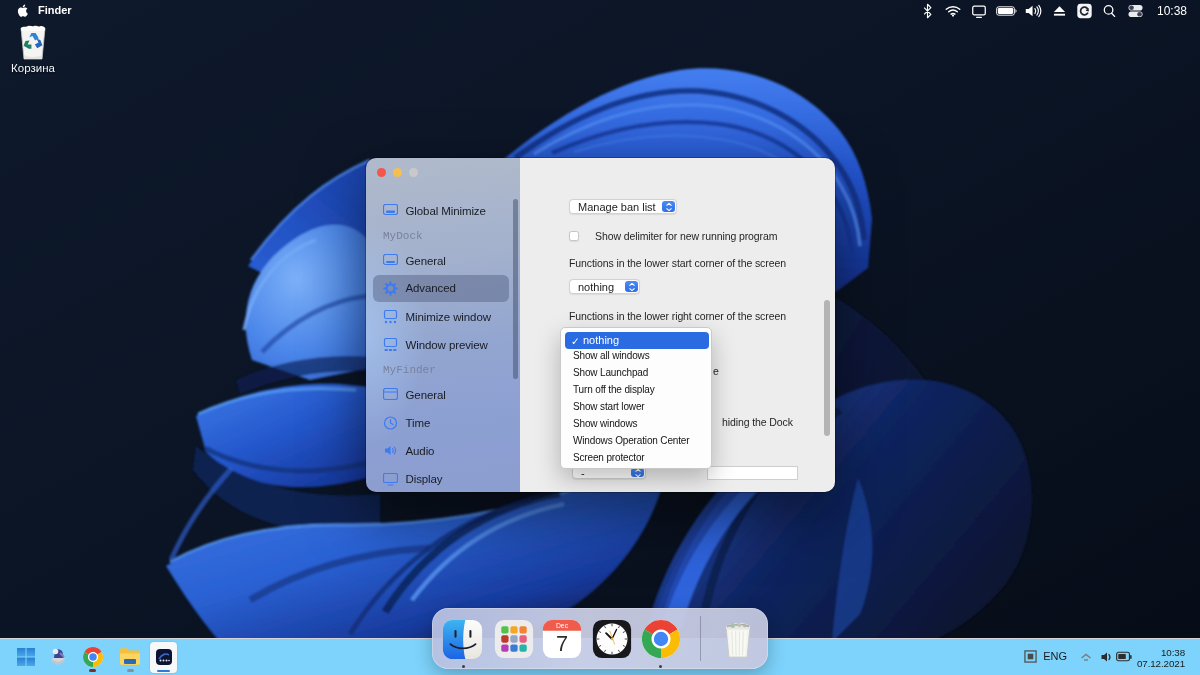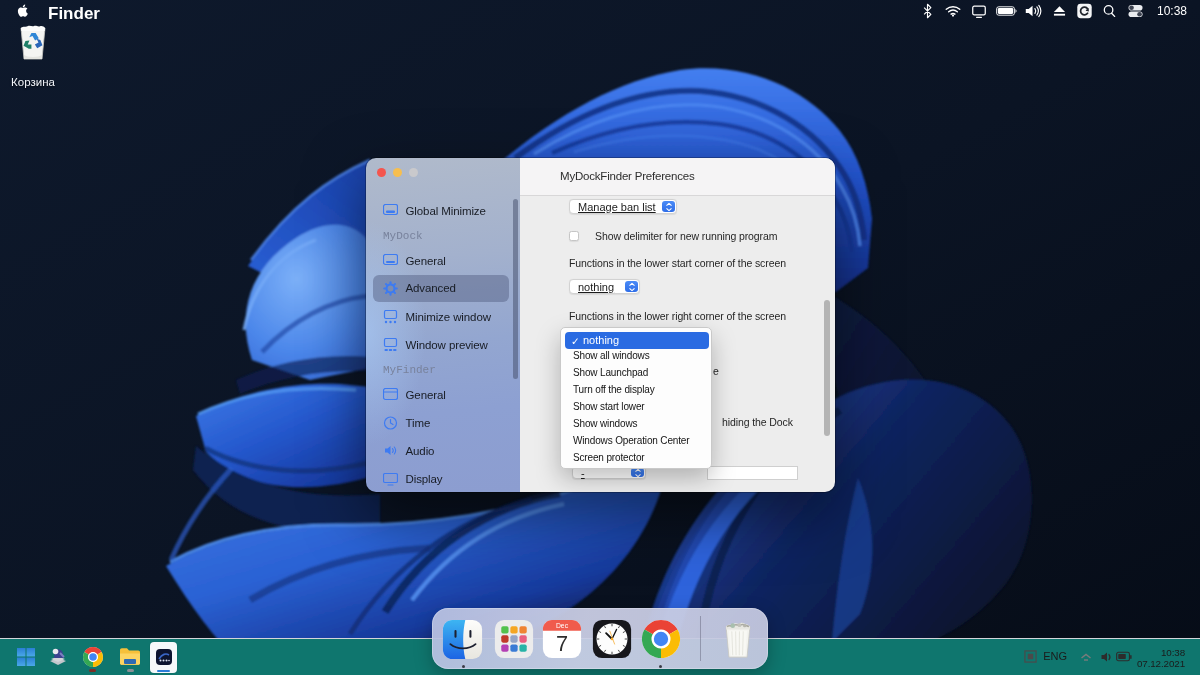--- a/index.html
+++ b/index.html
@@ -8,21 +8,21 @@
   .abs { position:absolute; }
   #wall { position:absolute; left:0; top:0; }
 
   
   #menubar { position:absolute; left:0; top:0; width:1200px; height:22px; color:#fff; }
   #menubar .right { position:absolute; right:13px; top:0; height:22px; display:flex; align-items:center; gap:0; }
   #menubar svg { display:block; }
 
   
   #trashicon { position:absolute; left:9px; top:22px; width:48px; text-align:center; }
-  #trashicon .lbl { margin-top:14px; color:#f2f5fa; font-size:11.5px; text-shadow:0 1px 2px rgba(0,0,0,.6); }
+  #trashicon .lbl { margin-top:0; color:#f2f5fa; font-size:11.5px; text-shadow:0 1px 2px rgba(0,0,0,.6); }
 
   
   #win { position:absolute; left:366px; top:158px; width:469px; height:334px; border-radius:10px;
          box-shadow:0 22px 60px rgba(0,0,0,.55), 0 0 0 1px rgba(0,0,0,.25); }
   #sidebar { position:absolute; left:0; top:0; width:154px; height:334px; border-radius:10px 0 0 10px;
       background:
         radial-gradient(80px 150px at 0px 175px, rgba(166,199,244,.7), rgba(166,199,244,0) 75%),
         linear-gradient(175deg, #b0bacb 0%, #a3b1cd 30%, #93a6d0 55%, #8da0d2 75%, #8c9dd0 100%);
   }
   #sidebar .tl { position:absolute; width:9px; height:9px; border-radius:50%; }
@@ -36,21 +36,21 @@
               background:rgba(66,76,104,.5); }
 
   #content { position:absolute; left:154px; top:0; width:315px; height:334px; background:#ededed;
              border-radius:0 10px 10px 0; overflow:hidden; }
   #header { position:absolute; left:0; top:0; width:315px; height:38px; background:#f5f4f5;
             border-bottom:1px solid #d8d7d8; }
   #header .title { position:absolute; left:40px; top:12px; font-size:11.5px; letter-spacing:-0.2px; color:#2e2e2e; }
   .ctext { position:absolute; font-size:10.5px; letter-spacing:-0.1px; color:#262626; }
   .select { position:absolute; background:#fff; border:1px solid #d2d2d2; border-radius:4px;
             box-shadow:0 .5px 1px rgba(0,0,0,.08); font-size:11px; color:#1c1c1c; }
-  .select .stx { position:absolute; left:8px; top:50%; transform:translateY(-50%); white-space:nowrap;text-decoration:underline; }
+  .select .stx { position:absolute; left:8px; top:50%; transform:translateY(-50%); white-space:nowrap; }
   .stepper { position:absolute; top:1px; bottom:1px; width:13px; border-radius:3px;
              background:linear-gradient(#4a8bf7,#2f6ee8); }
   .stepper svg { position:absolute; left:50%; top:50%; transform:translate(-50%,-50%); }
   .checkbox { position:absolute; width:10px; height:10px; background:#fff; border:1px solid #c6c6c6;
               border-radius:2.5px; box-shadow:0 .5px 1px rgba(0,0,0,.08); }
   .input { position:absolute; background:#fff; border:1px solid #cfcfcf; }
   #cscroll { position:absolute; left:304px; top:142px; width:6px; height:136px; border-radius:3px; background:#b4b4b4; }
 
   
   #menu { position:absolute; left:40px; top:169px; width:152px; height:142px; background:#fdfdfd;
@@ -63,21 +63,21 @@
 
   
   #dock { position:absolute; z-index:5; left:432px; top:608px; width:336px; height:61px; border-radius:16px;
           background:linear-gradient(100deg, rgba(183,192,224,.95), rgba(202,206,229,.95) 45%, rgba(196,200,223,.95));
           box-shadow:inset 0 0 0 1px rgba(255,255,255,.25), 0 6px 18px rgba(0,0,0,.25); }
   .dicon { position:absolute; top:11px; width:40px; height:40px; }
   .ddot { position:absolute; top:57px; width:3px; height:3px; border-radius:50%; background:#3c3c46; }
   #dsep { position:absolute; left:268px; top:8px; width:1px; height:45px; background:rgba(110,112,135,.55); }
 
   
-  #taskbar { position:absolute; left:0; top:638px; width:1200px; height:37px; background:#0f766e;
+  #taskbar { position:absolute; left:0; top:638px; width:1200px; height:37px; background:#7dd3fc;
              border-top:1px solid #d3d5da; }
   .tbi { position:absolute; }
   .tbu { position:absolute; top:30px; height:2.5px; border-radius:2px; }
   #tray { position:absolute; right:0; top:0; height:37px; color:#1b1b1b; }
 </style>
 </head>
 <body>
 <div id="stage">
 
   <svg id="wall" width="1200" height="675" viewBox="0 0 1200 675">
@@ -163,21 +163,21 @@
     <path d="M412 600 C 450 549 502 517 564 504" fill="none" stroke="#5490f0" stroke-width="4" opacity="0.9"></path>
     <path d="M350 634 C 390 570 452 520 532 500" fill="none" stroke="#102a6c" stroke-width="5" opacity="0.7"></path>
     <path d="M250 600 C 300 570 360 552 430 548" fill="none" stroke="#123079" stroke-width="7" opacity="0.6"></path>
     </g>
   </svg>
 
   <div id="menubar">
     <svg class="abs" style="left:17px;top:4px" width="11" height="13" viewBox="0 0 11 13">
       <path fill="#fff" d="M9.1 6.9c0-1.5 1.2-2.2 1.3-2.3-.7-1-1.8-1.2-2.2-1.2-.9-.1-1.8.6-2.3.6-.5 0-1.2-.6-2-.5-1 0-2 .6-2.5 1.5-1.1 1.9-.3 4.7.8 6.2.5.8 1.1 1.6 1.9 1.6.8 0 1.1-.5 2-.5s1.2.5 2 .5 1.4-.8 1.9-1.5c.6-.9.8-1.7.8-1.8 0 0-1.6-.6-1.7-2.6zM7.6 2.4c.4-.5.7-1.2.6-1.9-.6 0-1.4.4-1.8 1-.4.4-.7 1.2-.6 1.8.7.1 1.4-.4 1.8-.9z"></path>
     </svg>
-    <div class="abs" style="left:48px;top:4px;font-size:17px;font-weight:bold;color:#fff">Finder</div>
+    <div class="abs" style="left:38px;top:4px;font-size:11px;font-weight:bold;color:#fff">Finder</div>
     <div class="right">
 
       <svg width="25" height="22" viewBox="0 0 26 22">
           <path d="M13 4 L13 18 L16.5 14.5 L9.5 7.5 M13 18 L13 4 L16.5 7.5 L9.5 14.5" stroke="#fff" stroke-width="1.2" fill="none" stroke-linejoin="round"></path>
         </svg>
 
       <svg width="26" height="22" viewBox="0 0 27 22">
           <g fill="none" stroke="#fff" stroke-width="1.5" stroke-linecap="round">
             <path d="M6.5 9.2 C 10.5 5.8 16.5 5.8 20.5 9.2"></path>
             <path d="M9 11.8 C 11.8 9.5 15.2 9.5 18 11.8"></path>
@@ -337,23 +337,20 @@
       <div class="row" style="top:310.5px">
         <svg width="15" height="14" viewBox="0 0 15 14">
             <rect x="0.5" y="1.5" width="14" height="9" rx="1.5" fill="none" stroke="#3d7bf2" stroke-width="1.2"></rect>
             <path d="M5 13 L10 13" stroke="#3d7bf2" stroke-width="1.2" stroke-linecap="round"></path>
           </svg>
         <span>Display</span>
       </div>
     </div>
 
     <div id="content">
-      <div id="header">
-          <div class="title">MyDockFinder Preferences</div>
-        </div>
 
       <div class="select" style="left:49px;top:41px;width:108px;height:15px">
         <span class="stx">Manage ban list</span>
         <div class="stepper" style="right:1px">
             <svg width="7" height="9" viewBox="0 0 7 9">
               <path d="M1 3.2 L3.5 0.8 L6 3.2 M1 5.8 L3.5 8.2 L6 5.8" fill="none" stroke="#fff" stroke-width="1.1" stroke-linejoin="round"></path>
             </svg>
           </div>
       </div>
 

